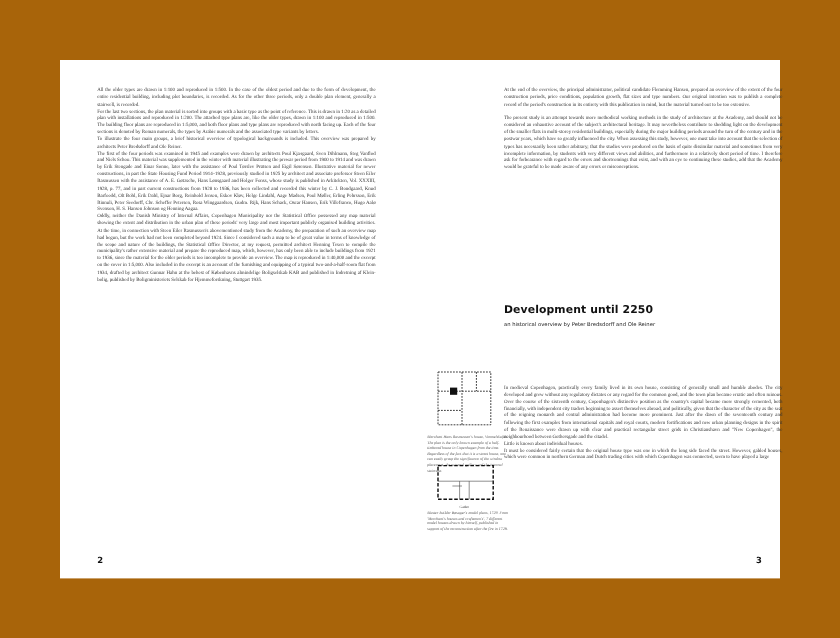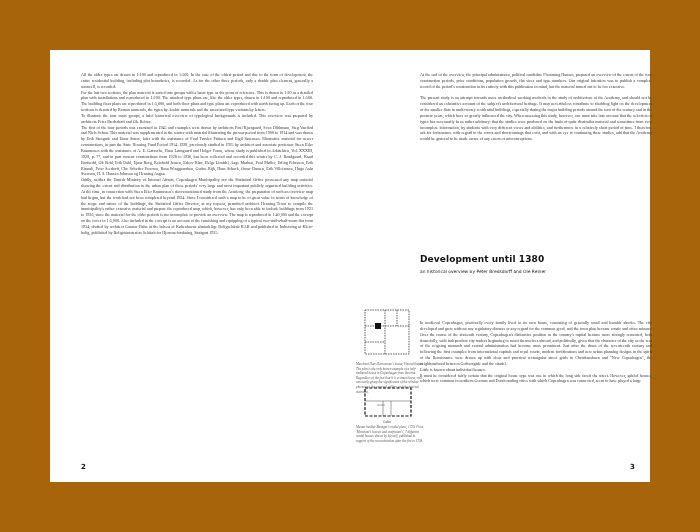--- a/index.html
+++ b/index.html
@@ -79,21 +79,21 @@
     </g>
   </svg>
   <div class="plan-label">Gaden</div>
   <div class="caption cap2">Master builder Bøsager's model plans, 1729. From 'Merchant's houses and craftsmen's', 7 different model houses drawn by himself, published in support of the reconstruction after the fire in 1728.</div>
 
   <div class="col right-col-top">
     <p>At the end of the overview, the principal administrator, political candidate Flemming Hansen, prepared an overview of the extent of the four construction periods, price conditions, population growth, flat sizes and type numbers. Our original intention was to publish a complete record of the period's construction in its entirety with this publication in mind, but the material turned out to be too extensive.</p>
     <p class="gap">The present study is an attempt towards more methodical working methods in the study of architecture at the Academy, and should not be considered an exhaustive account of the subject's architectural heritage. It may nevertheless contribute to shedding light on the development of the smaller flats in multi-storey residential buildings, especially during the major building periods around the turn of the century and in the postwar years, which have so greatly influenced the city. When assessing this study, however, one must take into account that the selection of types has necessarily been rather arbitrary; that the studies were produced on the basis of quite dissimilar material and sometimes from very incomplete information, by students with very different views and abilities, and furthermore in a relatively short period of time. I therefore ask for forbearance with regard to the errors and shortcomings that exist, and with an eye to continuing these studies, add that the Academy would be grateful to be made aware of any errors or misconceptions.</p>
   </div>
 
-  <div class="heading">Development until 1380</div>
+  <div class="heading">Development until 2250</div>
   <div class="subheading">an historical overview by Peter Bredsdorff and Ole Reiner</div>
 
   <div class="col right-col-body">
     <p>In medieval Copenhagen, practically every family lived in its own house, consisting of generally small and humble abodes. The city developed and grew without any regulatory dictates or any regard for the common good, and the town plan became erratic and often ruinous. Over the course of the sixteenth century, Copenhagen's distinctive position as the country's capital became more strongly cemented, both financially, with independent city traders beginning to assert themselves abroad, and politically, given that the character of the city as the seat of the reigning monarch and central administration had become more prominent. Just after the dawn of the seventeenth century and following the first examples from international capitals and royal courts, modern fortifications and new urban planning designs in the spirit of the Renaissance were drawn up with clear and practical rectangular street grids in Christianshavn and "New Copenhagen", the neighbourhood between Gothersgade and the citadel.</p>
     <p>Little is known about individual houses.</p>
     <p>It must be considered fairly certain that the original house type was one in which the long side faced the street. However, gabled houses, which were common in northern German and Dutch trading cities with which Copenhagen was connected, seem to have played a large</p>
   </div>
   <div class="page-num pn-right">3</div>
 </div>
 

